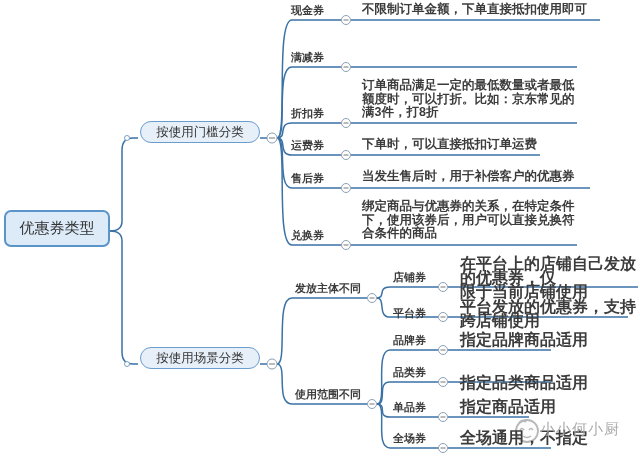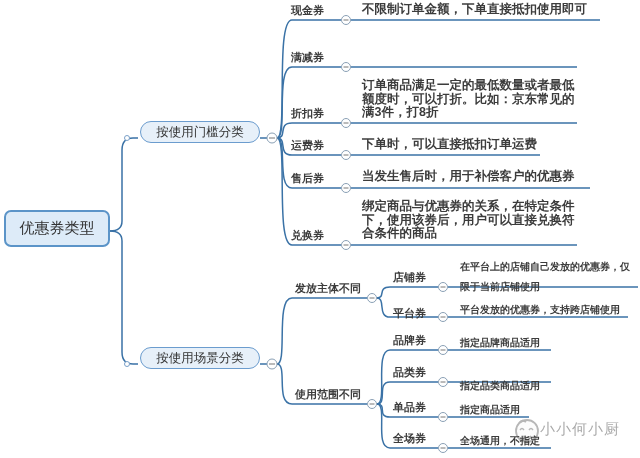--- a/index.html
+++ b/index.html
@@ -16,21 +16,21 @@
     font-size:15px;color:#333;box-sizing:border-box;
   }
   .pill{
     position:absolute;z-index:2;left:140px;width:120px;height:22px;
     background:#e7f0f9;border:1.5px solid #6b9cce;border-radius:17px;
     display:flex;align-items:center;justify-content:center;
     font-size:12.5px;color:#333;box-sizing:border-box;
   }
   .lbl{font-size:11px;line-height:13px;}
   .desc{font-size:12.5px;line-height:13.5px;}
-  .desc-sm{font-size:10px;line-height:20px;}
+  .desc-sm{font-size:16px;line-height:14px;}
   .wm-text{
     position:absolute;z-index:3;left:540px;top:420px;
     font-size:15px;letter-spacing:1px;color:#a9a9a9;white-space:nowrap;
   }
 </style>
 </head>
 <body>
 
 <div id="canvas">
 

